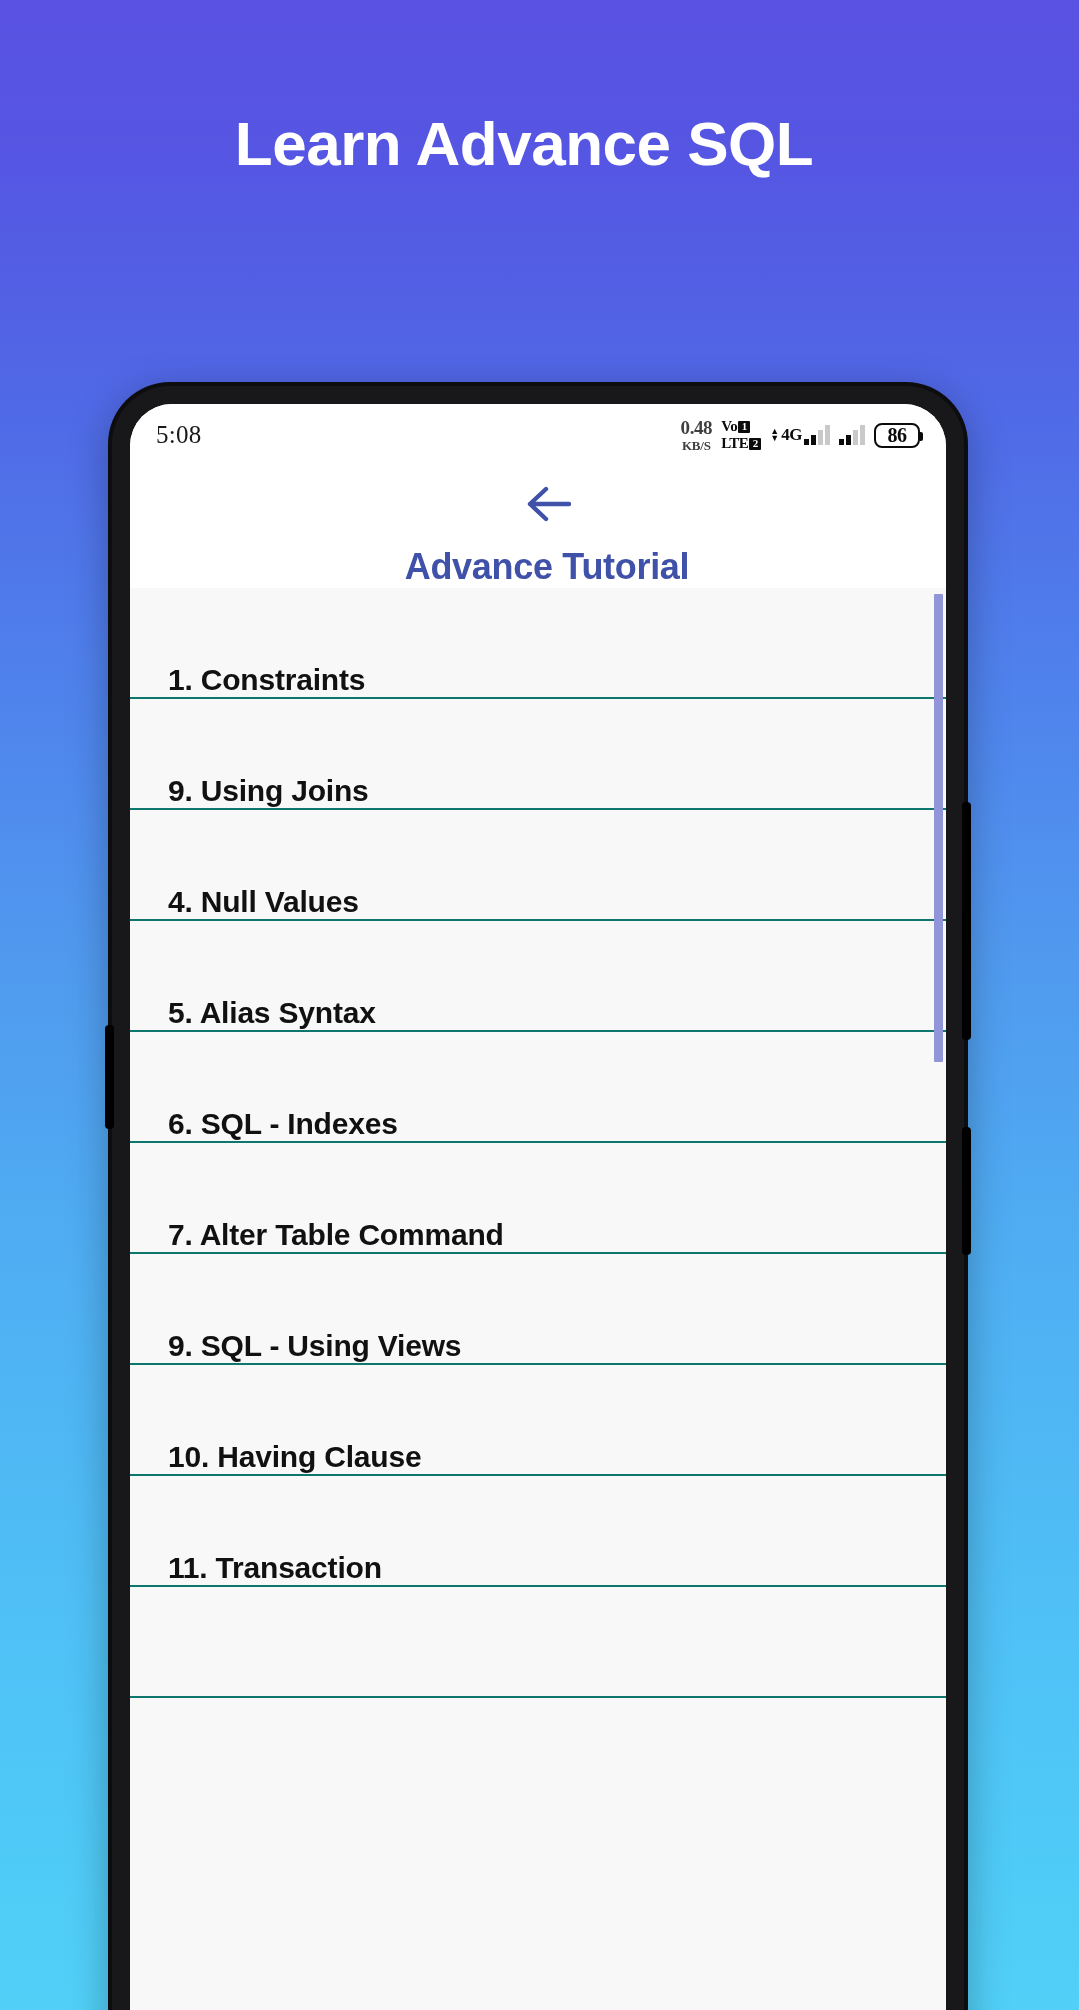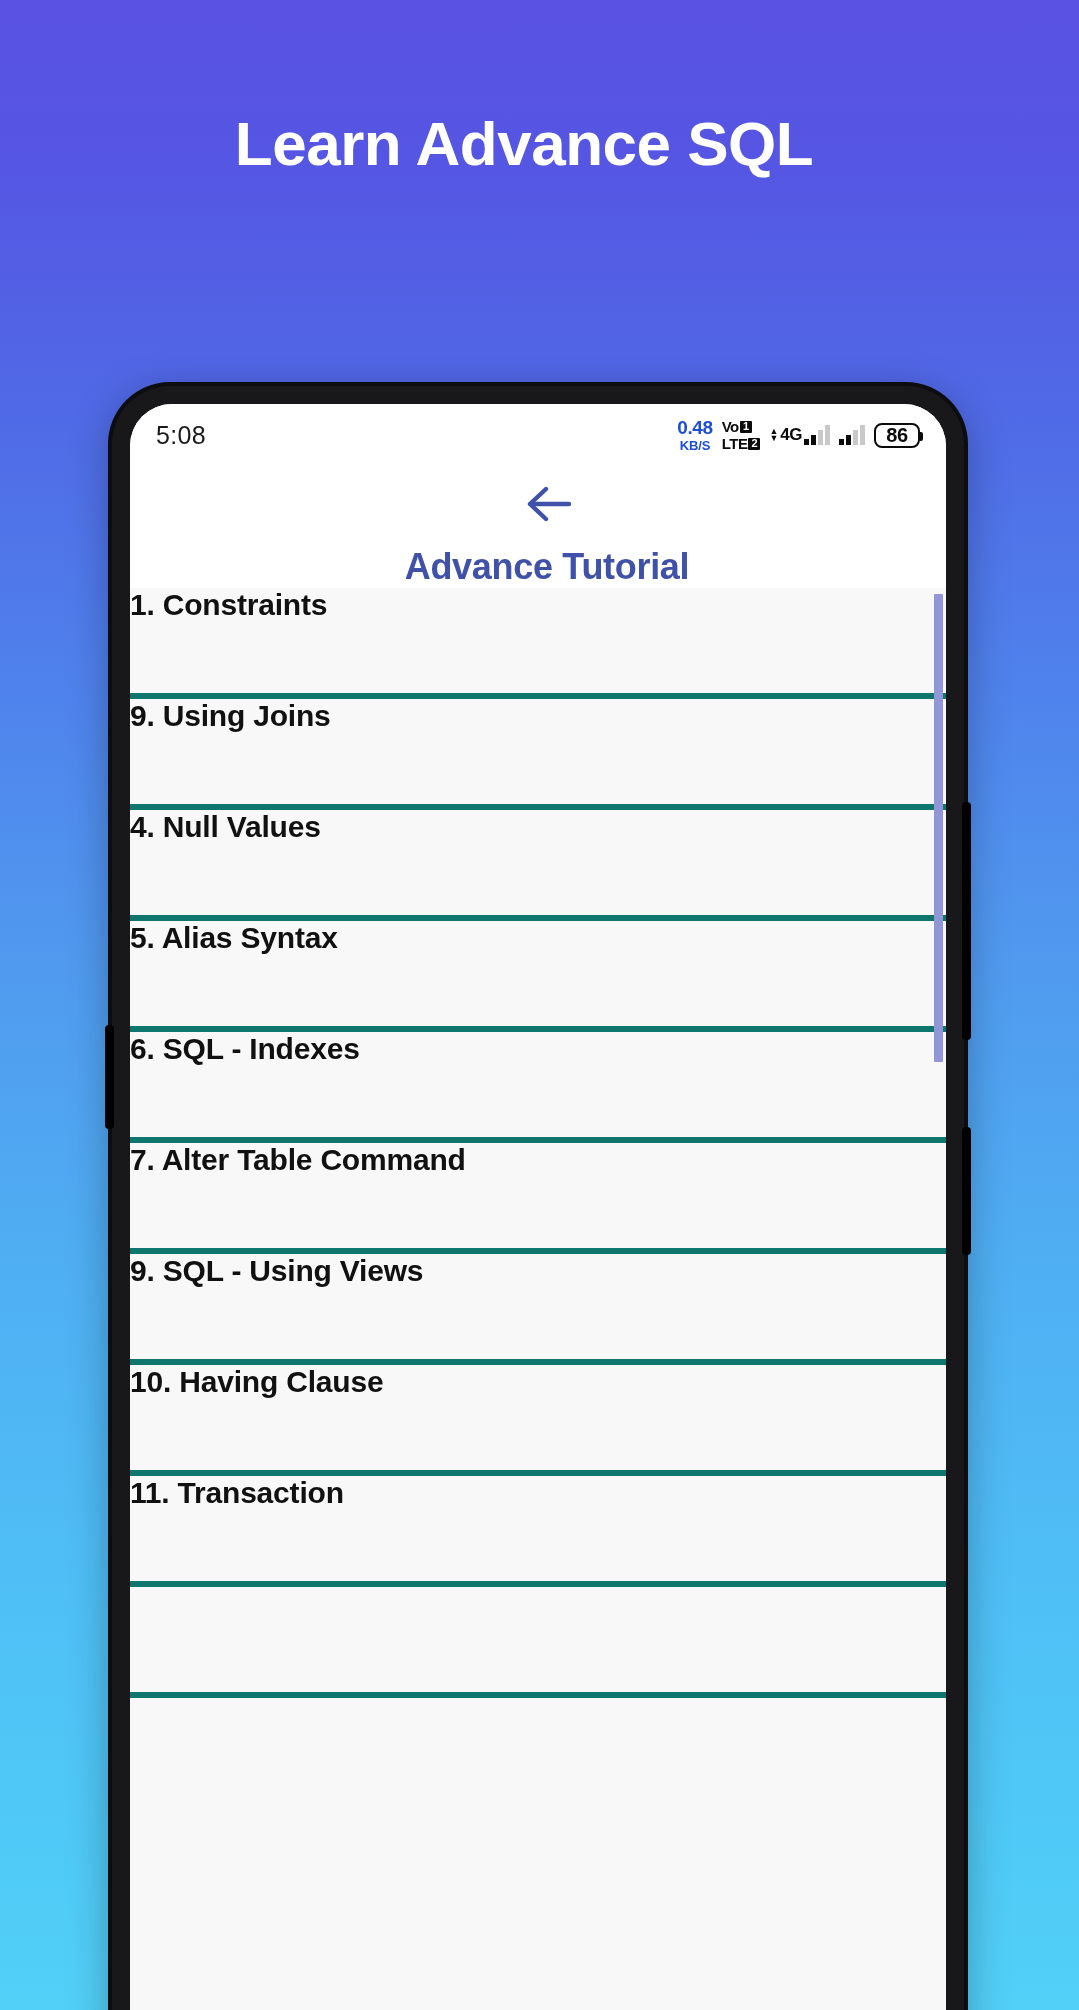--- a/index.html
+++ b/index.html
@@ -102,38 +102,39 @@
     left: 0;
     top: 0;
     width: 816px;
     height: 62px;
     background: #ffffff;
     display: flex;
     align-items: center;
     justify-content: space-between;
     padding: 0 26px;
     box-sizing: border-box;
+    font-family: Liberation Serif, serif;
   }
   #status-time {
     font-size: 25px;
     color: #1a1a1a;
     font-weight: normal;
     letter-spacing: 0.3px;
   }
   #status-right {
     display: flex;
     align-items: center;
     gap: 9px;
   }
   .netspeed {
     display: flex;
     flex-direction: column;
     align-items: center;
     line-height: 1;
-    color: #1d4ed8;
+    color: #404040;
   }
   .netspeed .num { font-size: 19px; font-weight: bold; letter-spacing: -0.4px; }
   .netspeed .unit { font-size: 13px; font-weight: bold; margin-top: 2px; letter-spacing: -0.2px; }
 
   .volte {
     display: flex;
     flex-direction: column;
     align-items: flex-start;
     line-height: 1;
     color: #0b0b0b;
@@ -250,23 +251,24 @@
     top: 184px;
     width: 816px;
     height: 1494px;
     background: #f8f8f8;
     overflow: hidden;
   }
   .row {
     position: relative;
     height: 111px;
     display: flex;
-    align-items: flex-start;
+    align-items: flex-end;
+    padding-left: 38px;
     box-sizing: border-box;
-    border-bottom: 6px solid #0f766e;
+    border-bottom: 2px solid #0f766e;
     background: #f8f8f8;
     cursor: pointer;
   }
   .row-label {
     font-size: 30px;
     font-weight: bold;
     color: #111111;
     letter-spacing: -0.2px;
   }
   #scrollbar-track {

